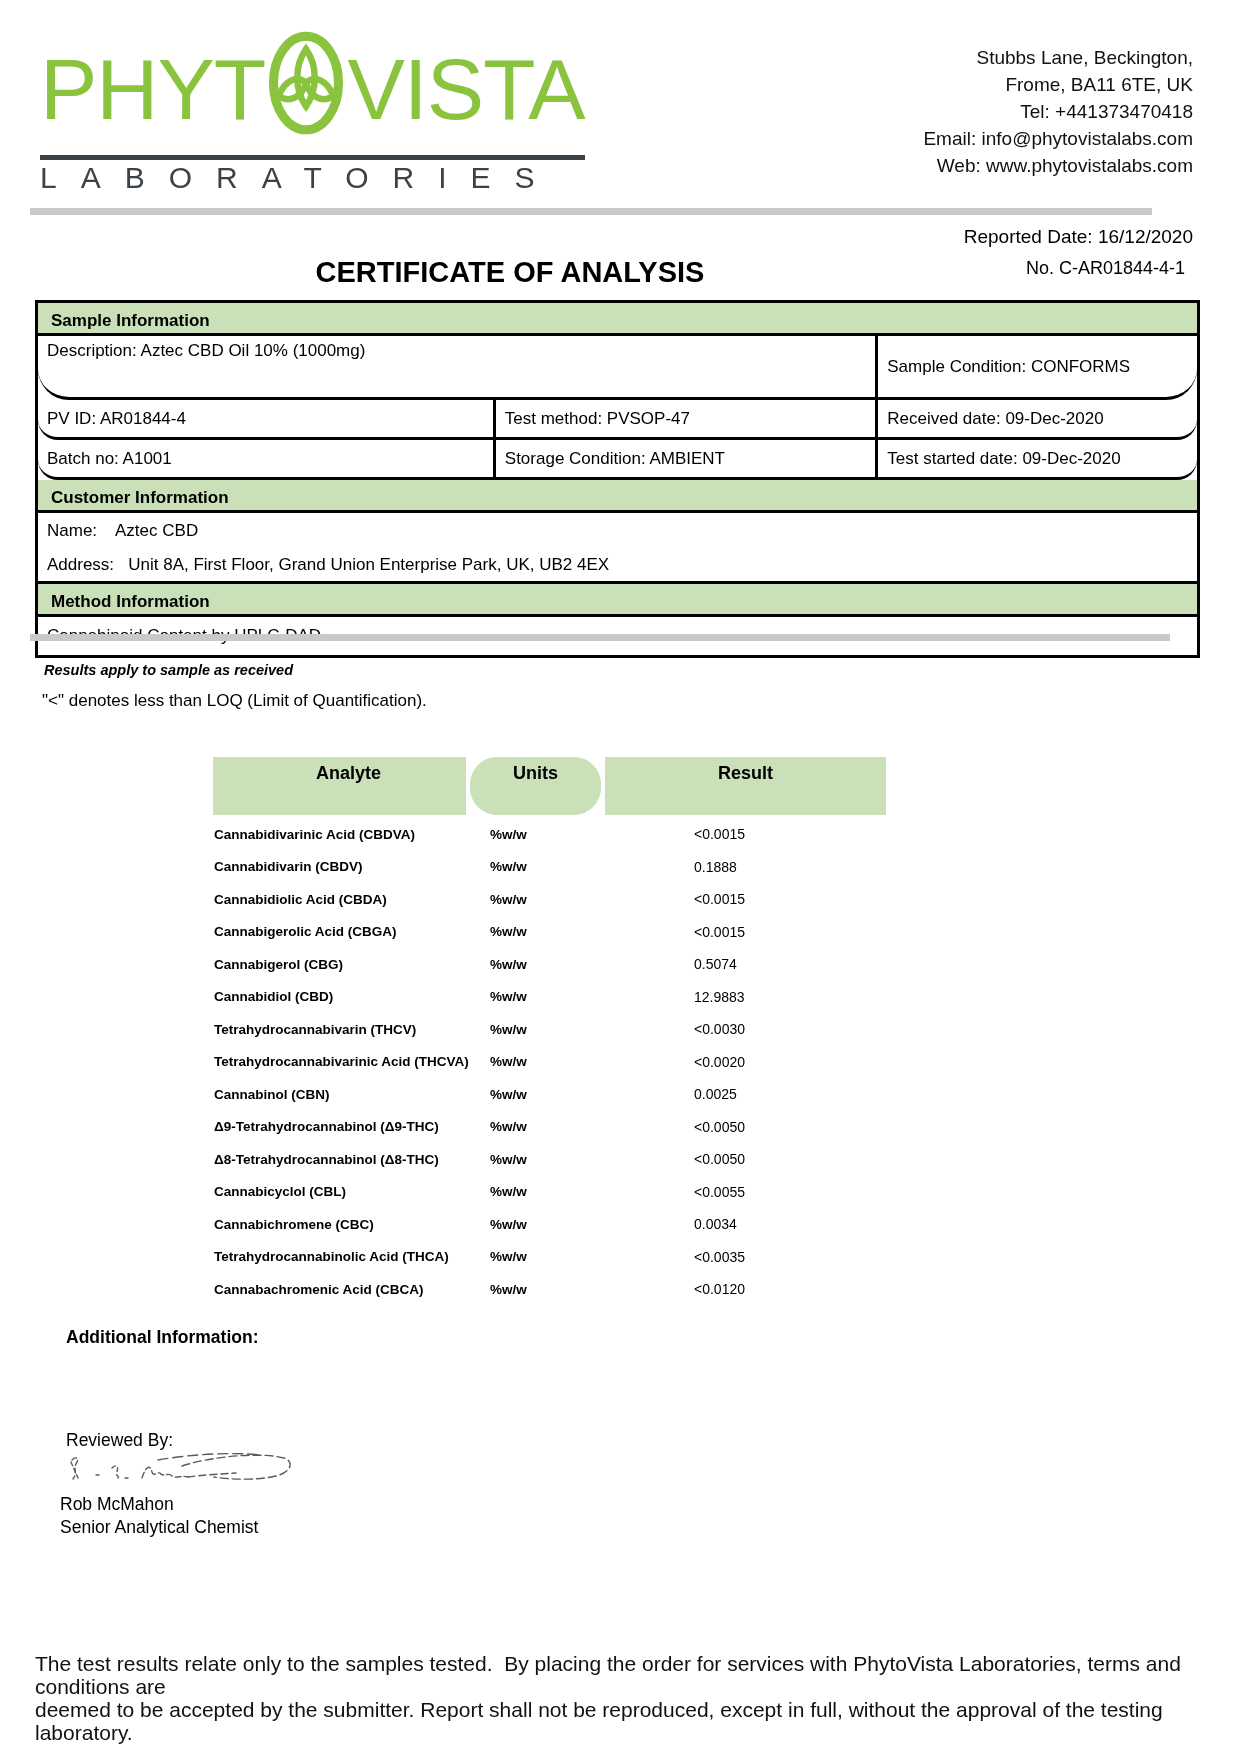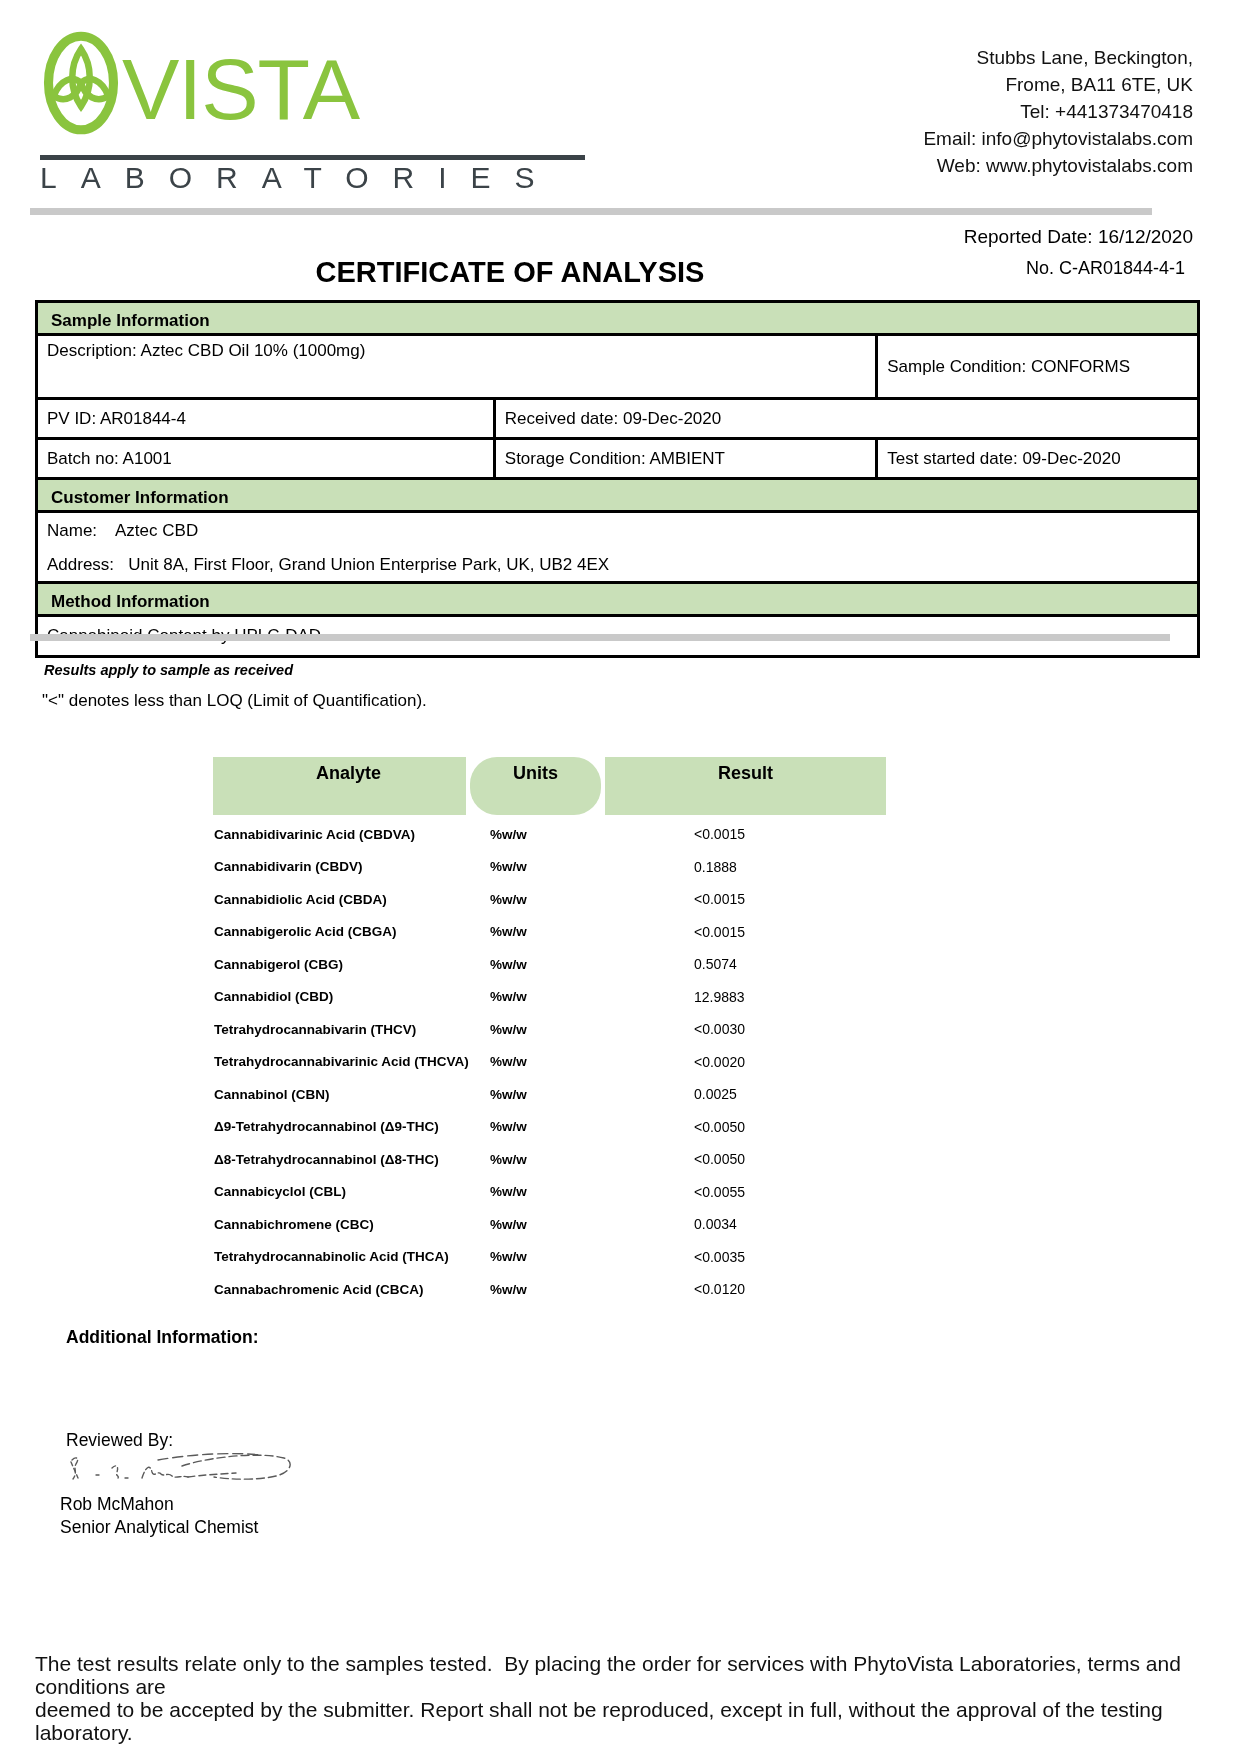--- a/index.html
+++ b/index.html
@@ -24,21 +24,21 @@
   .reported{position:absolute;top:226px;right:47px;font-size:19px;}
   .report-no{position:absolute;top:258px;right:55px;font-size:18px;}
   .title{position:absolute;top:256px;left:0;width:1020px;text-align:center;
          font-size:29px;font-weight:700;letter-spacing:0px;}
 
   
   .infotable{position:absolute;left:35px;top:300px;width:1165px;border:3px solid #000;
              box-sizing:border-box;font-size:17px;}
   .greenbar{background:#C9E0B8;border-bottom:3px solid #000;font-weight:700;
             padding:8px 0 2px 13px;box-sizing:border-box;}
-  .row{display:flex;box-sizing:border-box;border-bottom:3px solid #000;}
+  .row{display:flex;box-sizing:border-box;border-bottom:3px solid #000;border-radius:31px;}
   .row:last-child,.norule{border-bottom:none;}
   .cell{box-sizing:border-box;padding-left:9px;display:flex;align-items:center;}
   .cell.rborder{border-right:3px solid #000;}
   .desc-row{height:64px;}
   .desc-cell{width:72.5%;align-items:flex-start;padding-top:5px;}
   .cond-cell{width:27.5%;}
   .trip-row{height:40px;}
   .c1{width:39.5%;} .c2{width:33%;} .c3{width:27.5%;}
   .cust-box{height:68px;position:relative;border-bottom:none;}
   .cust-name{position:absolute;left:9px;top:8px;white-space:pre-wrap;}
@@ -69,20 +69,21 @@
   .footer{position:absolute;left:35px;top:1652px;width:1175px;font-size:21px;line-height:23px;color:#111;}
   .footer div{white-space:pre-wrap;}
 </style>
 </head>
 <body>
 
 <div class="page">
 
   <div class="logo">
     <div class="brand">
+      <span>PHYT</span>
       <span class="leaf">
         <svg width="78" height="104" viewBox="0 0 60 80">
           <ellipse cx="30" cy="40" rx="25" ry="36" fill="none" stroke="#8AC43E" stroke-width="7"></ellipse>
           <path d="M30,14 C39,27 39,45 30,58 C21,45 21,27 30,14 Z" fill="none" stroke="#8AC43E" stroke-width="5"></path>
           <path d="M9,50 C14,37 24,34 30,40 C27,50 18,56 9,50 Z" fill="none" stroke="#8AC43E" stroke-width="5"></path>
           <path d="M51,50 C46,37 36,34 30,40 C33,50 42,56 51,50 Z" fill="none" stroke="#8AC43E" stroke-width="5"></path>
         </svg>
       </span>
       <span>VISTA</span>
     </div>
@@ -105,20 +106,21 @@
   <div class="report-no">No. C-AR01844-4-1</div>
 
   <div class="infotable">
     <div class="greenbar">Sample Information</div>
     <div class="row desc-row">
       <div class="cell desc-cell rborder">Description: Aztec CBD Oil 10% (1000mg)</div>
       <div class="cell cond-cell">Sample Condition: CONFORMS</div>
     </div>
     <div class="row trip-row">
       <div class="cell c1 rborder">PV ID: AR01844-4</div>
+      <div class="cell c2 rborder">Test method: PVSOP-47</div>
       <div class="cell c3">Received date: 09-Dec-2020</div>
     </div>
     <div class="row trip-row">
       <div class="cell c1 rborder">Batch no: A1001</div>
       <div class="cell c2 rborder">Storage Condition: AMBIENT</div>
       <div class="cell c3">Test started date: 09-Dec-2020</div>
     </div>
     <div class="greenbar" style="border-top:0;">Customer Information</div>
     <div class="row cust-box">
       <div class="cust-name">Name:    Aztec CBD</div>

